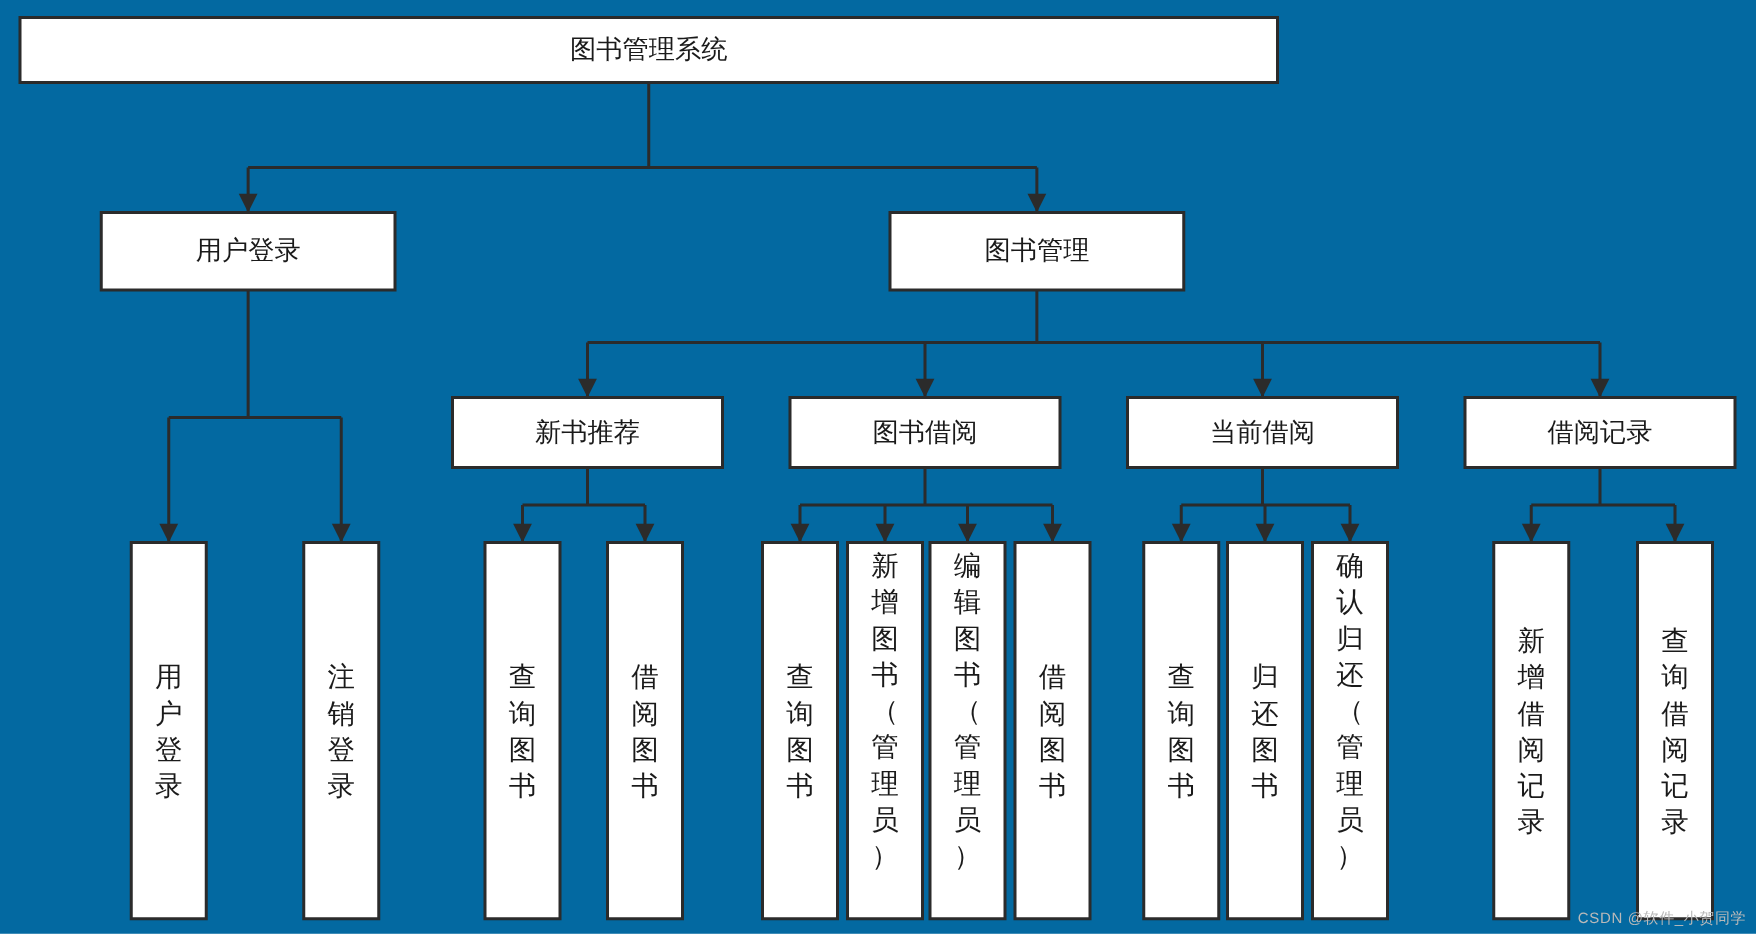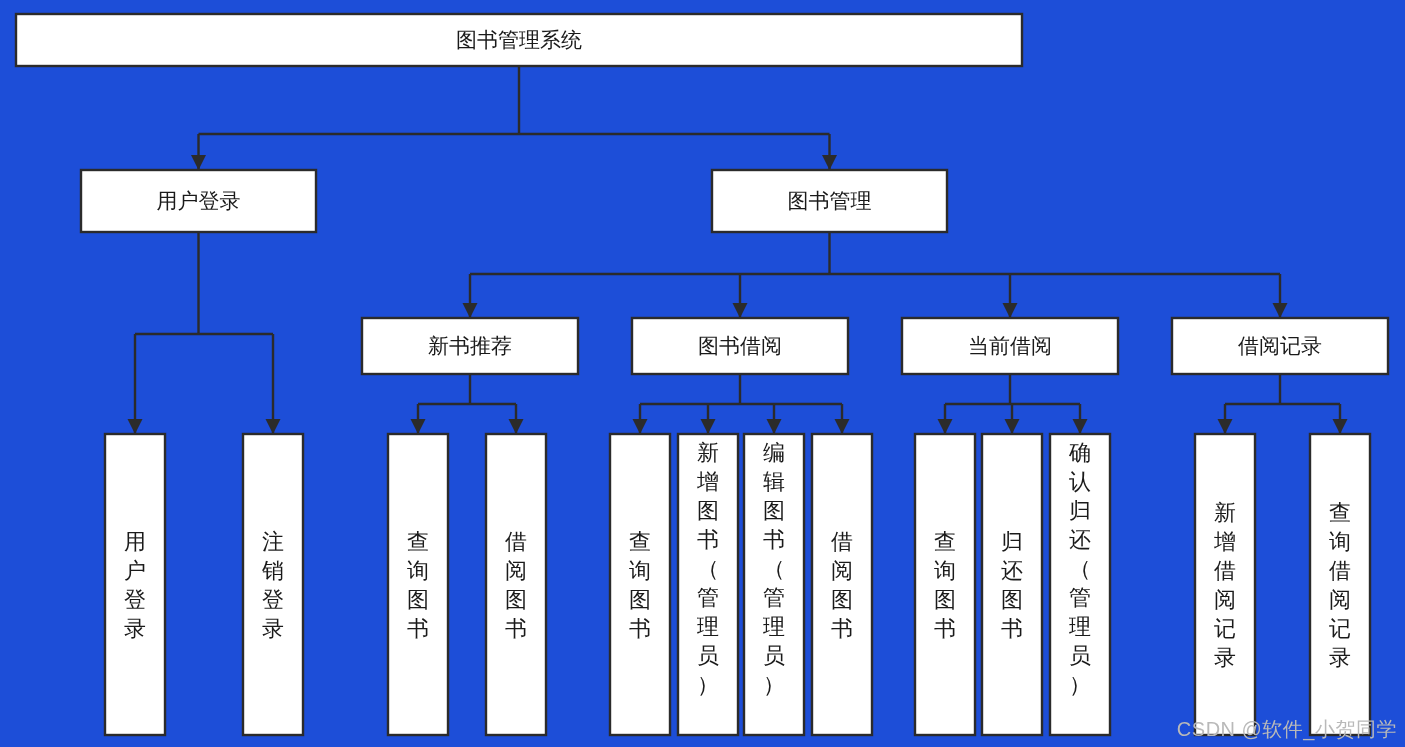--- a/index.html
+++ b/index.html
@@ -10,21 +10,21 @@
   body {
     width: 1405px;
     height: 747px;
     font-family: "Liberation Sans", "DejaVu Sans", sans-serif;
     overflow: hidden;
   }
   #diagram-root {
     position: relative;
     width: 1405px;
     height: 747px;
-    background: #1d4ed8;
+    background: #0369a1;
   }
   svg#tree-svg {
     position: absolute;
     left: 0;
     top: 0;
     width: 1405px;
     height: 747px;
     display: block;
   }
   .node-box {
@@ -53,21 +53,21 @@
     font-family: "Liberation Sans", "DejaVu Sans", sans-serif;
     font-size: 22px;
     fill: #1a1a1a;
     text-anchor: middle;
   }
   .watermark {
     position: absolute;
     right: 8px;
     bottom: 4px;
     font-family: "Liberation Sans", "DejaVu Sans", sans-serif;
-    font-size: 20px;
+    font-size: 12px;
     color: #b9b9b9;
     letter-spacing: 0.5px;
     white-space: nowrap;
     user-select: none;
   }
 </style>
 </head>
 <body>
 
 <div id="diagram-root">

